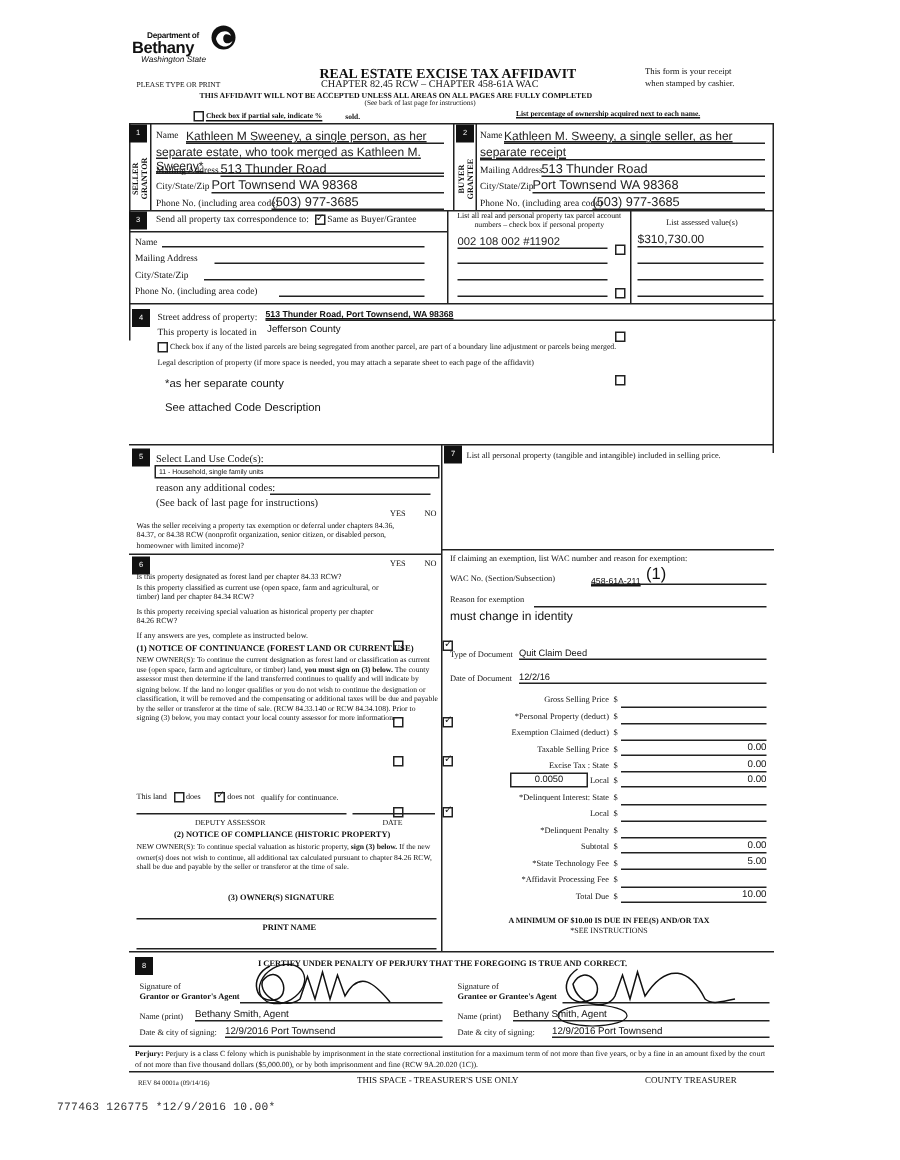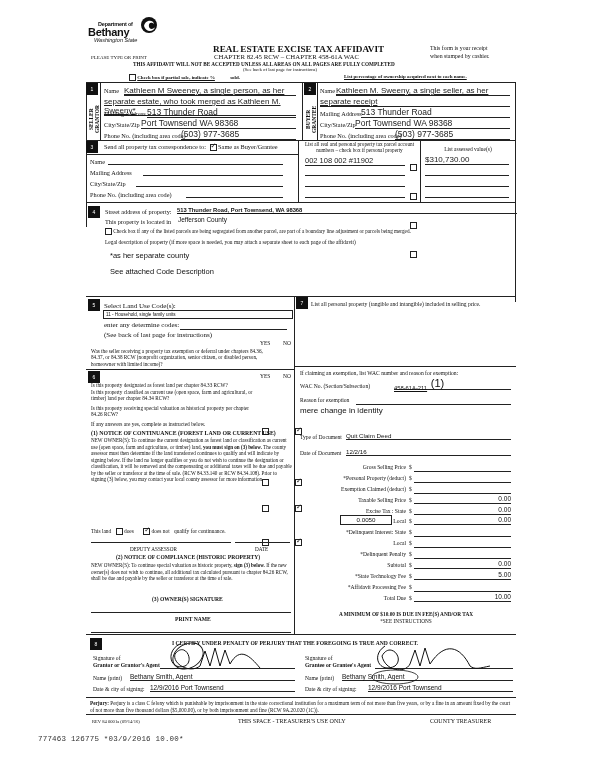--- a/index.html
+++ b/index.html
@@ -154,21 +154,21 @@
 <div class="abs sans" style="left:110px; top:267px; font-size:7.5px;">See attached Code Description</div>
 
 
 <div class="hr" style="left:86px; top:296px; width:430px; border-top-width:1.6px;"></div>
 <div class="vr" style="left:294px; top:296px; height:338px;"></div>
 
 
 <div class="sec-num" style="left:88px; top:299px;">5</div>
 <div class="abs serif" style="left:104px; top:302px; font-size:7px;">Select Land Use Code(s):</div>
 <div class="abs sans box" style="left:103px; top:310px; width:186px; height:7px; font-size:4.6px; line-height:7px; padding-left:2px;">11 - Household, single family units</div>
-<div class="abs serif" style="left:104px; top:321px; font-size:7px;">enter any determine codes:</div>
+<div class="abs serif" style="left:104px; top:321px; font-size:7px;">reason any additional codes:</div>
 <div class="rline" style="left:180px; top:329px; width:107px;"></div>
 <div class="abs serif" style="left:104px; top:331px; font-size:7px;">(See back of last page for instructions)</div>
 <div class="abs serif" style="left:260px; top:340px; font-size:5.5px;">YES</div>
 <div class="abs serif" style="left:283px; top:340px; font-size:5.5px;">NO</div>
 <div class="abs serif" style="left:91px; top:348px; width:175px; font-size:5.2px; line-height:6.4px;">Was the seller receiving a property tax exemption or deferral under chapters 84.36, 84.37, or 84.38 RCW (nonprofit organization, senior citizen, or disabled person, homeowner with limited income)?</div>
 <span class="cb abs" style="left:262px; top:349px;"></span>
 <span class="cb abs checked" style="left:284px; top:349px;"></span>
 
 <div class="hr" style="left:86px; top:369px; width:208px;"></div>
 
@@ -228,21 +228,21 @@
 <div class="abs serif" style="left:311px; top:300px; width:200px; font-size:5.6px; line-height:9px;">List all  personal property (tangible and intangible) included in selling price.</div>
 <div class="hr" style="left:294px; top:366px; width:222px; border-top-width:1px;"></div>
 <div class="abs serif" style="left:300px; top:370px; font-size:5.6px;">If claiming an exemption, list WAC number and reason for exemption:</div>
 <div class="row serif small" style="left:300px; top:382px; font-size:5.6px;">WAC No. (Section/Subsection)</div>
 <div class="abs sans uline" style="left:394px; top:380px; width:117px; font-size:5.8px; height:9px;">
   <span style="text-decoration:underline;">458-61A-211</span>
   <span class="sans" style="font-size:11px; position:relative; top:-3px; margin-left:2px;">(1)</span>
 </div>
 <div class="row serif" style="left:300px; top:397px; font-size:5.6px;">Reason for exemption</div>
 <div class="rline" style="left:356px; top:404px; width:155px;"></div>
-<div class="abs sans" style="left:300px; top:406px; font-size:8px;">mere change in identity</div>
+<div class="abs sans" style="left:300px; top:406px; font-size:8px;">must change in identity</div>
 <div class="row serif" style="left:300px; top:434px; font-size:5.6px;">Type of Document</div>
 <div class="abs sans uline" style="left:346px; top:432px; width:165px; font-size:6.2px;">Quit Claim Deed</div>
 <div class="row serif" style="left:300px; top:450px; font-size:5.6px;">Date of Document</div>
 <div class="abs sans uline" style="left:346px; top:448px; width:165px; font-size:6.2px;">12/2/16</div>
 
 
 <div>
   <div>
     <div class="abs serif right" style="left:300px; top:464px; width:106px; font-size:5.6px;">Gross Selling Price</div>
     <div class="abs serif" style="left:409px; top:464px; font-size:5.6px;">$</div>
@@ -348,16 +348,16 @@
 <div class="abs serif" style="left:90px; top:700px; width:425px; font-size:5.2px; line-height:6.6px;">
   <b>Perjury:</b>
   <span>Perjury is a class C felony which is punishable by imprisonment in the state correctional institution for a maximum term of not more than five years, or by a fine in an amount fixed by the court of not more than five thousand dollars ($5,000.00), or by both imprisonment and fine (RCW 9A.20.020 (1C)).</span>
 </div>
 <div class="hr" style="left:86px; top:714px; width:430px; border-top-width:1px;"></div>
 
 
 <div class="abs serif" style="left:92px; top:719px; font-size:4.6px;">REV 84 0001a (09/14/16)</div>
 <div class="abs serif" style="left:238px; top:718px; font-size:6px;">THIS SPACE - TREASURER'S USE ONLY</div>
 <div class="abs serif" style="left:430px; top:718px; font-size:6px;">COUNTY TREASURER</div>
-<div class="abs mono" style="left:38px; top:735px; font-size:7.5px; color:#333; letter-spacing:0.2px;">777463 126775 *03/9/2016 10.00*</div>
+<div class="abs mono" style="left:38px; top:735px; font-size:7.5px; color:#333; letter-spacing:0.2px;">777463 126775 *12/9/2016 10.00*</div>
 
 
 
 
 </body></html>

